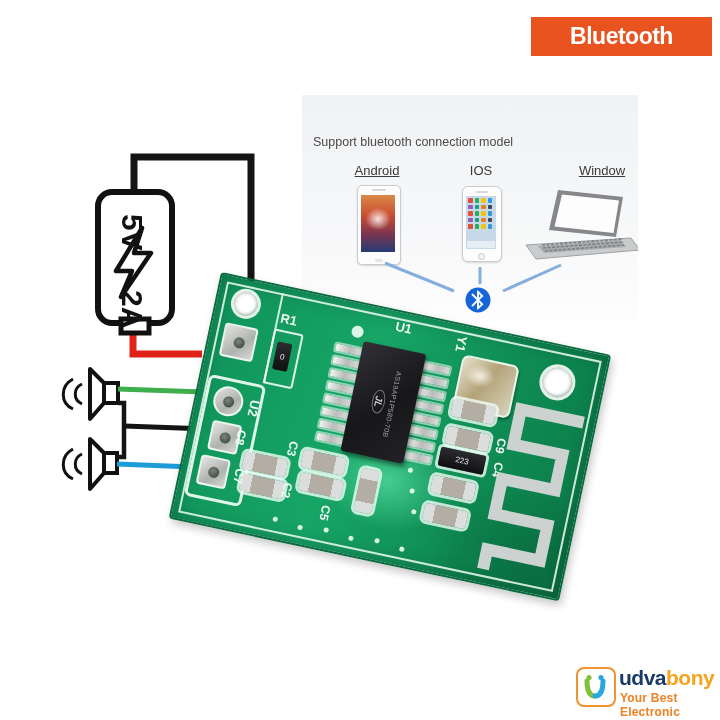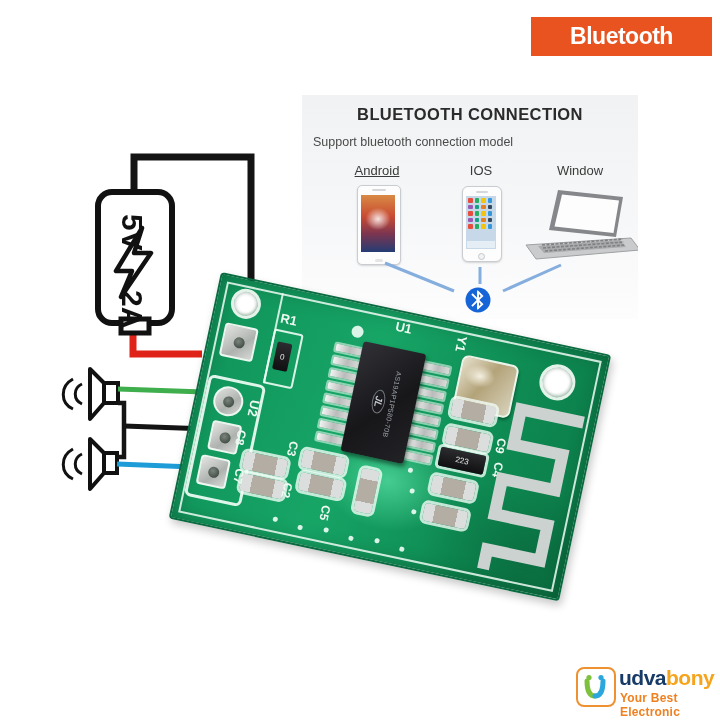--- a/index.html
+++ b/index.html
@@ -9,21 +9,21 @@
   .banner{position:absolute;left:531px;top:17px;width:181px;height:39px;
           background:var(--banner_bg,#e8531f);color:#fff;font-weight:bold;font-size:23px;
           line-height:39px;text-align:center;letter-spacing:-0.5px;}
   
   .panel{position:absolute;left:302px;top:95px;width:336px;height:224px;
          background:linear-gradient(180deg,#f1f2f3 0%,#f6f7f8 55%,#fdfdfe 100%);}
   .panel-title{position:absolute;left:0;top:10px;width:100%;text-align:center;
                font-size:16.5px;font-weight:bold;color:#2b2b2b;letter-spacing:0.4px;}
   .panel-sub{position:absolute;left:11px;top:40px;font-size:12.5px;color:#4a4a4a;text-align:right;}
   .dev-label{position:absolute;top:68px;font-size:13px;color:#3a3a3a;text-align:center;width:80px;}
-  .lbl-android{left:35px;text-decoration:underline;} .lbl-ios{left:139px;} .lbl-window{left:238px;}
+  .lbl-android{left:35px;text-decoration:underline;} .lbl-ios{left:139px;} .lbl-window{left:260px;text-decoration:underline;}
   
   .android{position:absolute;left:55px;top:90px;width:42px;height:78px;background:#fdfdfd;
            border:1px solid #c9ccd0;border-radius:5px;box-shadow:0 1px 2px rgba(0,0,0,.15);}
   .android .screen{position:absolute;left:3px;top:9px;width:34px;height:57px;
     background:radial-gradient(18px 16px at 50% 42%,rgba(255,255,255,.85),rgba(255,255,255,0) 70%),
                linear-gradient(180deg,#d98a45 0%,#c84a32 38%,#7c3550 68%,#243c74 100%);}
   .android .ear{position:absolute;left:14px;top:3px;width:14px;height:2px;background:#d5d8da;border-radius:2px;}
   .android .chin{position:absolute;left:17px;bottom:2px;width:8px;height:3px;background:#e3e5e7;border-radius:2px;}
   
   .iphone{position:absolute;left:160px;top:91px;width:38px;height:74px;background:#fdfdfd;
@@ -100,21 +100,20 @@
              letter-spacing:.2px;}
 </style>
 </head>
 <body>
 
 <div class="page">
 
   <div class="banner">Bluetooth Receiver</div>
 
   <div class="panel">
-    <div class="panel-title">BLUETOOTH CONNECTION</div>
     <div class="panel-sub">Support bluetooth connection model</div>
     <div class="dev-label lbl-android">Android</div>
     <div class="dev-label lbl-ios">IOS</div>
     <div class="dev-label lbl-window">Window</div>
 
     <div class="android">
       <span class="ear"></span>
       <div class="screen"></div>
       <span class="chin"></span>
     </div>

